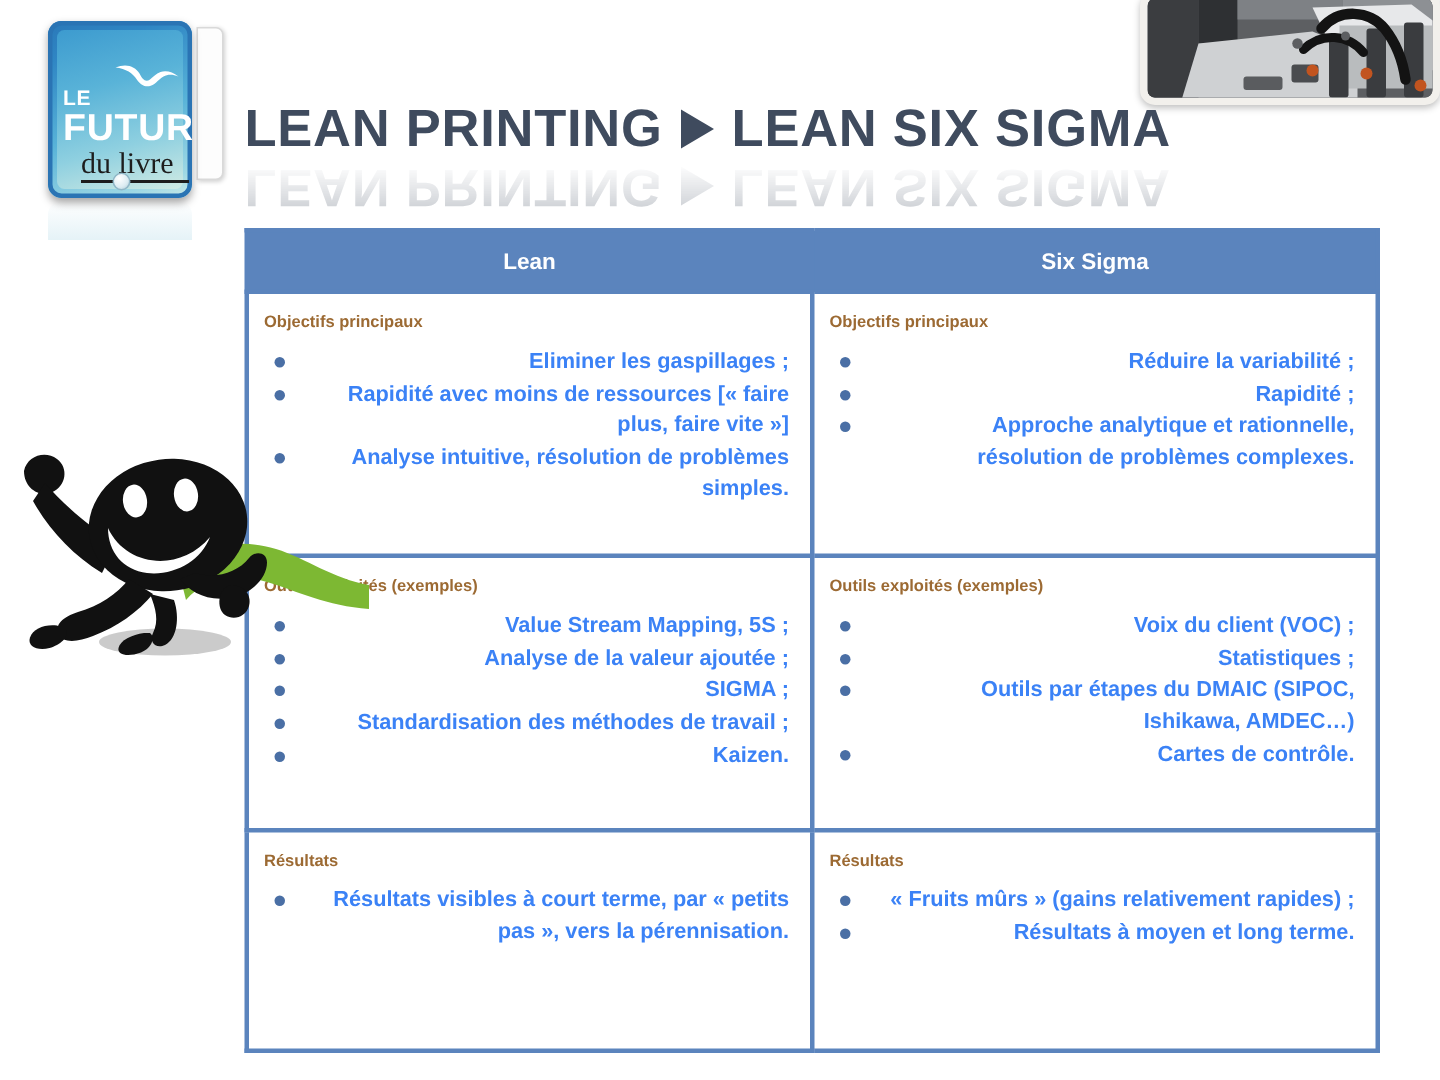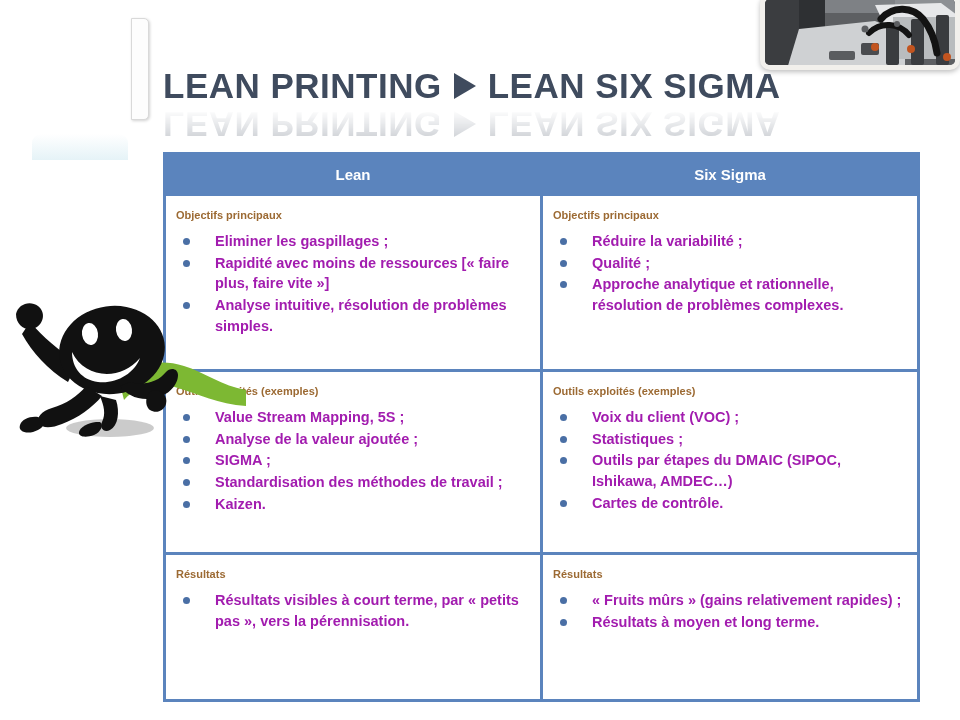--- a/index.html
+++ b/index.html
@@ -259,24 +259,25 @@
   ul.cell-list {
     margin: 0;
     padding: 0;
     list-style: none;
   }
   ul.cell-list li {
     position: relative;
     font-family: "Liberation Sans", sans-serif;
     font-weight: bold;
     font-size: 14.5px;
-    color: #a21caf;
+    color: #3b82f6;
     line-height: 1.42;
     padding-left: 39px;
     margin-bottom: 1px;
+    text-align: right;
   }
   ul.cell-list li::before {
     content: "";
     position: absolute;
     left: 7px;
     top: 7px;
     width: 7px;
     height: 7px;
     border-radius: 50%;
     background: #4a6fa5;
@@ -286,20 +287,32 @@
   tr.row-2 td { height: 180px; }
   tr.row-3 td { height: 144px; }
 </style>
 </head>
 <body>
 
 <div id="slide">
 
   <div id="logo-block">
     <div class="logo-page"></div>
+    <div class="logo-book">
+      <div class="logo-inner"></div>
+      <svg class="logo-bird" viewBox="0 0 44 22">
+        <path d="M1 5 C8 2 14 4 17 9 C19 13 21 15 24 13 C26 11.5 28 9 31 8 C35 6.8 39 8 43 11 C39 9.5 36 9.4 33 11 C30 12.6 28 16 24.5 17.2 C21 18.4 17.5 16.6 15.2 13 C12.6 8.8 8 5.8 1 5 Z" fill="#ffffff"></path>
+      </svg>
+      <div class="logo-text">
+        <span class="logo-le">LE</span>
+        <span class="logo-futur">FUTUR</span>
+        <span class="logo-dulivre">du livre</span>
+      </div>
+      <div class="logo-dot"></div>
+    </div>
     <div class="logo-reflection"></div>
   </div>
 
   <div id="photo-block">
     <svg width="192" height="70" viewBox="0 0 192 70" preserveAspectRatio="none">
       <rect x="0" y="0" width="192" height="70" fill="#5d5f62"></rect>
       <rect x="0" y="0" width="34" height="70" fill="#3b3d40"></rect>
       <rect x="34" y="0" width="26" height="30" fill="#2e3033"></rect>
       <rect x="60" y="0" width="70" height="14" fill="#7e8185"></rect>
       <rect x="130" y="0" width="62" height="22" fill="#8d9094"></rect>
@@ -351,21 +364,21 @@
               <li>Rapidité avec moins de ressources [« faire plus, faire vite »]</li>
               <li>Analyse intuitive, résolution de problèmes simples.</li>
             </ul>
           </div>
         </td>
         <td>
           <div class="cell-inner">
             <div class="cell-heading">Objectifs principaux</div>
             <ul class="cell-list">
               <li>Réduire la variabilité ;</li>
-              <li>Qualité ;</li>
+              <li>Rapidité ;</li>
               <li>Approche analytique et rationnelle, résolution de problèmes complexes.</li>
             </ul>
           </div>
         </td>
       </tr>
       <tr class="row-2">
         <td>
           <div class="cell-inner">
             <div class="cell-heading">Outils exploités (exemples)</div>
             <ul class="cell-list">

